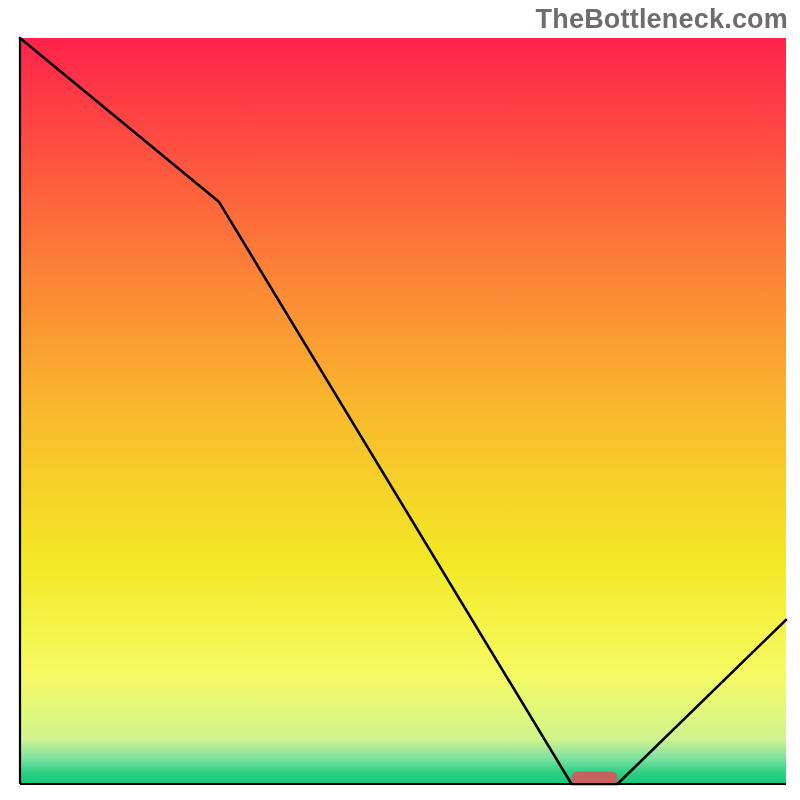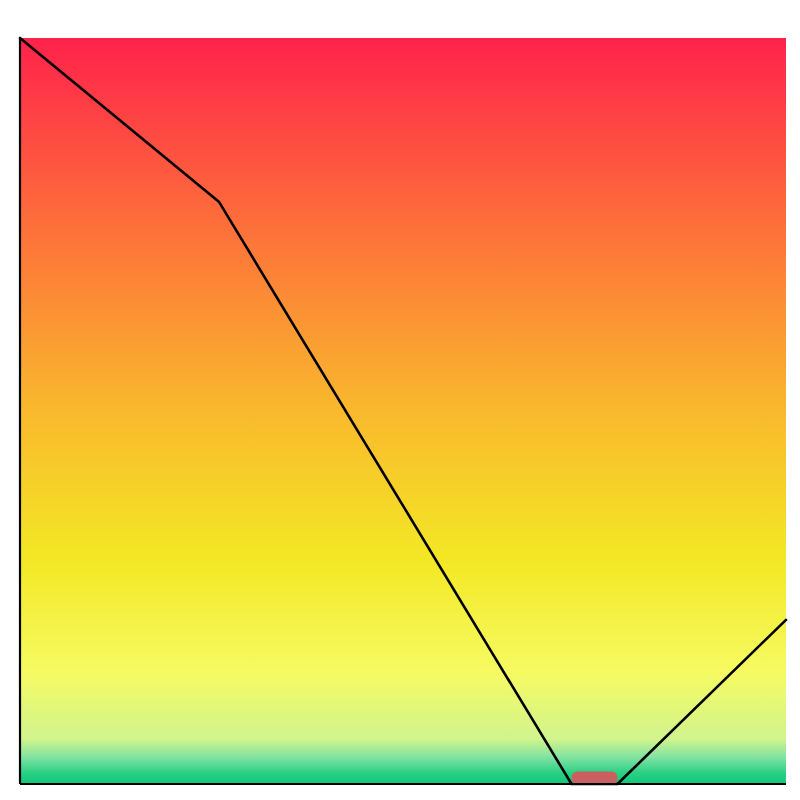--- a/index.html
+++ b/index.html
@@ -33,20 +33,21 @@
     height: 750px;
   }
   .plot svg {
     display: block;
   }
 </style>
 </head>
 <body>
 <div class="wrap">
 
+  <div class="watermark">TheBottleneck.com</div>
 
   <div class="plot">
     <svg id="chart-svg" width="770" height="750" viewBox="0 0 770 750" preserveAspectRatio="none">
       <defs>
         <linearGradient id="bg-grad" x1="0" y1="0" x2="0" y2="1">
             <stop offset="0.00%" stop-color="#ff224b"></stop>
             <stop offset="25.00%" stop-color="#fd6f3a"></stop>
             <stop offset="50.00%" stop-color="#f9b92d"></stop>
             <stop offset="70.00%" stop-color="#f3e825"></stop>
             <stop offset="85.00%" stop-color="#f6fb62"></stop>

